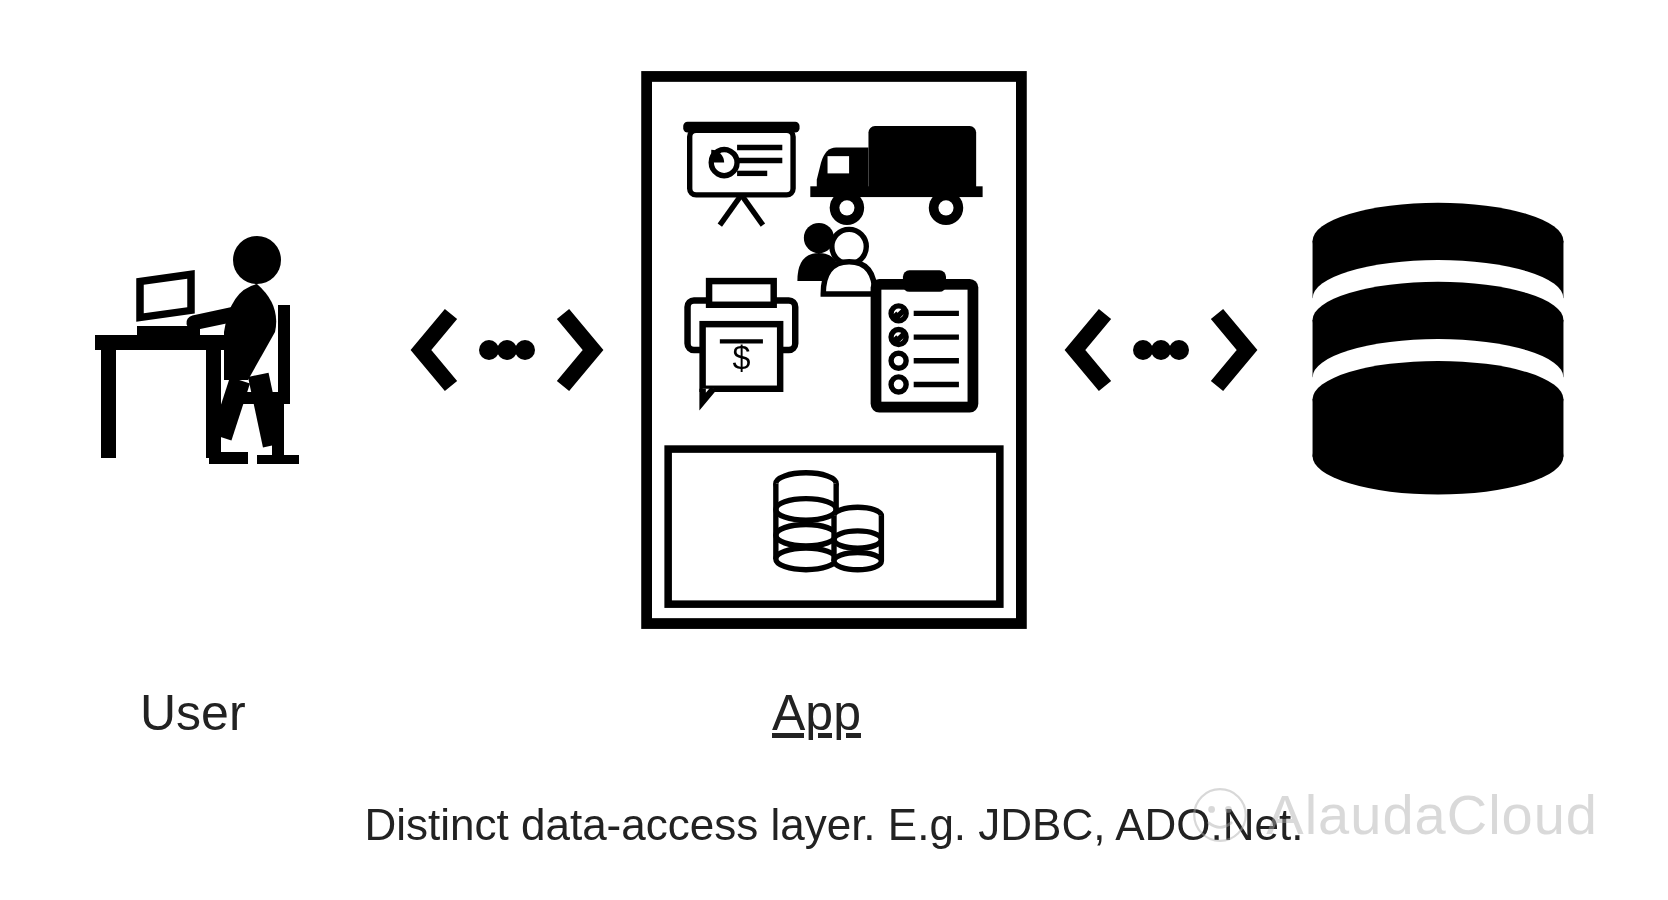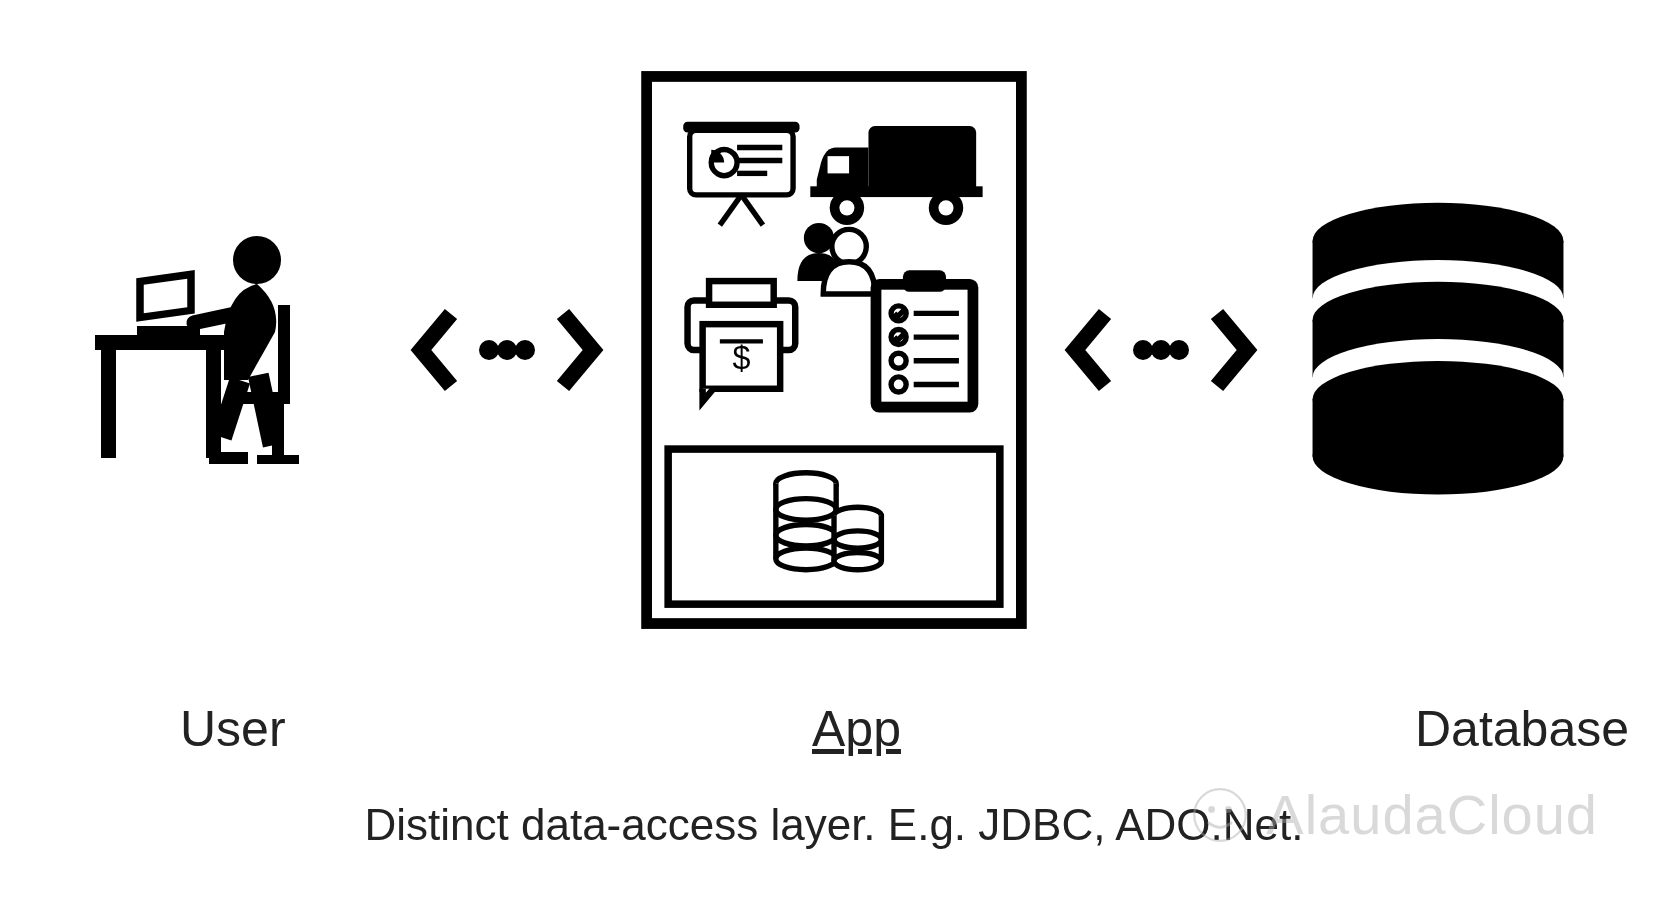--- a/index.html
+++ b/index.html
@@ -31,25 +31,24 @@
     align-items: center;
     justify-content: center;
   }
   .user-cell  { width: 300px; height: 320px; }
   .arrow-cell { width: 200px; height: 120px; }
   .app-cell   { width: 400px; height: 560px; }
   .db-cell    { width: 300px; height: 320px; }
 
   .labels {
     position: absolute;
-    top: 700px;
+    top: 684px;
     left: 0;
     width: 1408px;
     height: 80px;
-    margin-left: 40px;
   }
   .lab {
     position: absolute;
     font-size: 50px;
     font-weight: 300;
     color: #222;
   }
   .lab.user { left: 140px; }
   .lab.app  { left: 772px; text-decoration: underline; }
   .lab.db   { left: 1375px; }
@@ -229,21 +228,20 @@
       <rect x="8" y="146" width="184" height="42" fill="#000"></rect>
       <ellipse cx="100" cy="188" rx="92" ry="28" fill="#000"></ellipse>
     </svg>
   </div>
 
 </div>
 
 <div class="labels">
   <div class="lab user">User</div>
   <div class="lab app">App</div>
-  <div class="lab db">Database</div>
 </div>
 
 <div class="caption">Distinct data-access layer. E.g. JDBC, ADO.Net.</div>
 
 <div class="watermark">
   <svg width="56" height="56" viewBox="0 0 100 100">
     <circle cx="50" cy="50" r="46" fill="none" stroke="#aaa" stroke-width="4"></circle>
     <circle cx="35" cy="40" r="6" fill="#aaa"></circle>
     <circle cx="65" cy="40" r="6" fill="#aaa"></circle>
     <path d="M30 64 Q50 80 70 64" fill="none" stroke="#aaa" stroke-width="5" stroke-linecap="round"></path>

